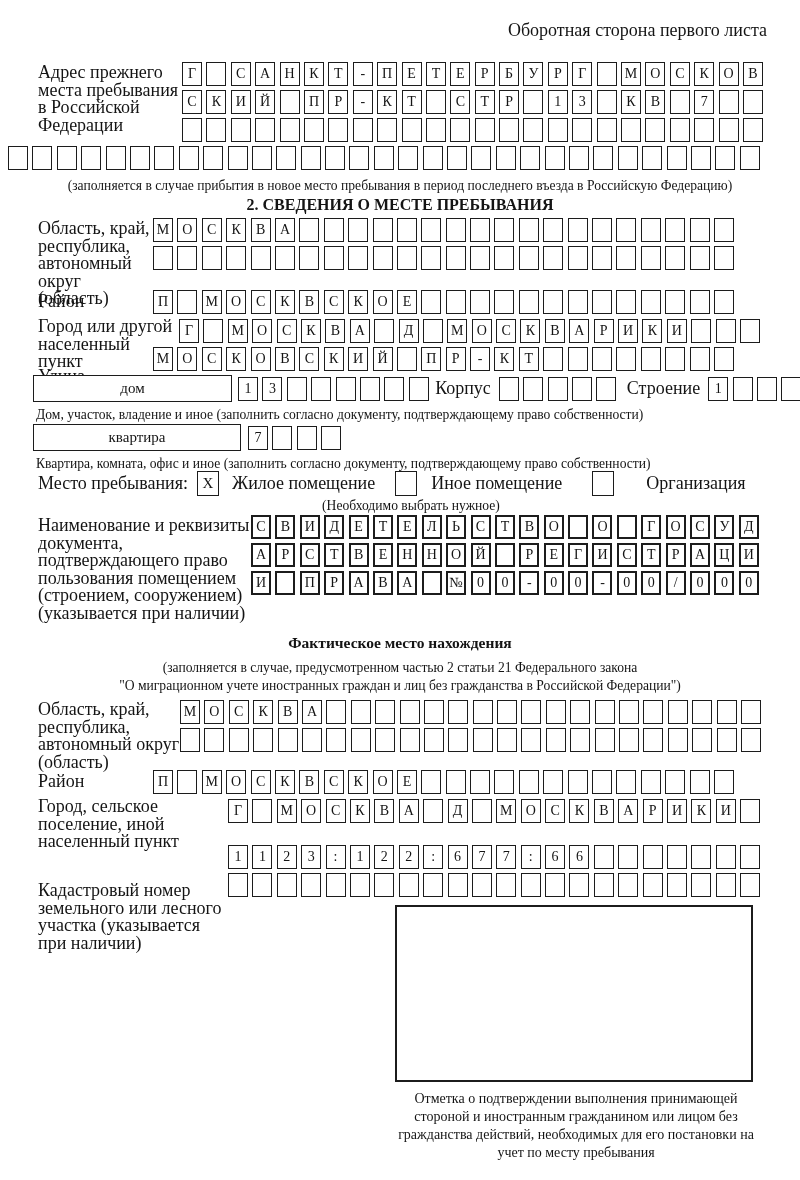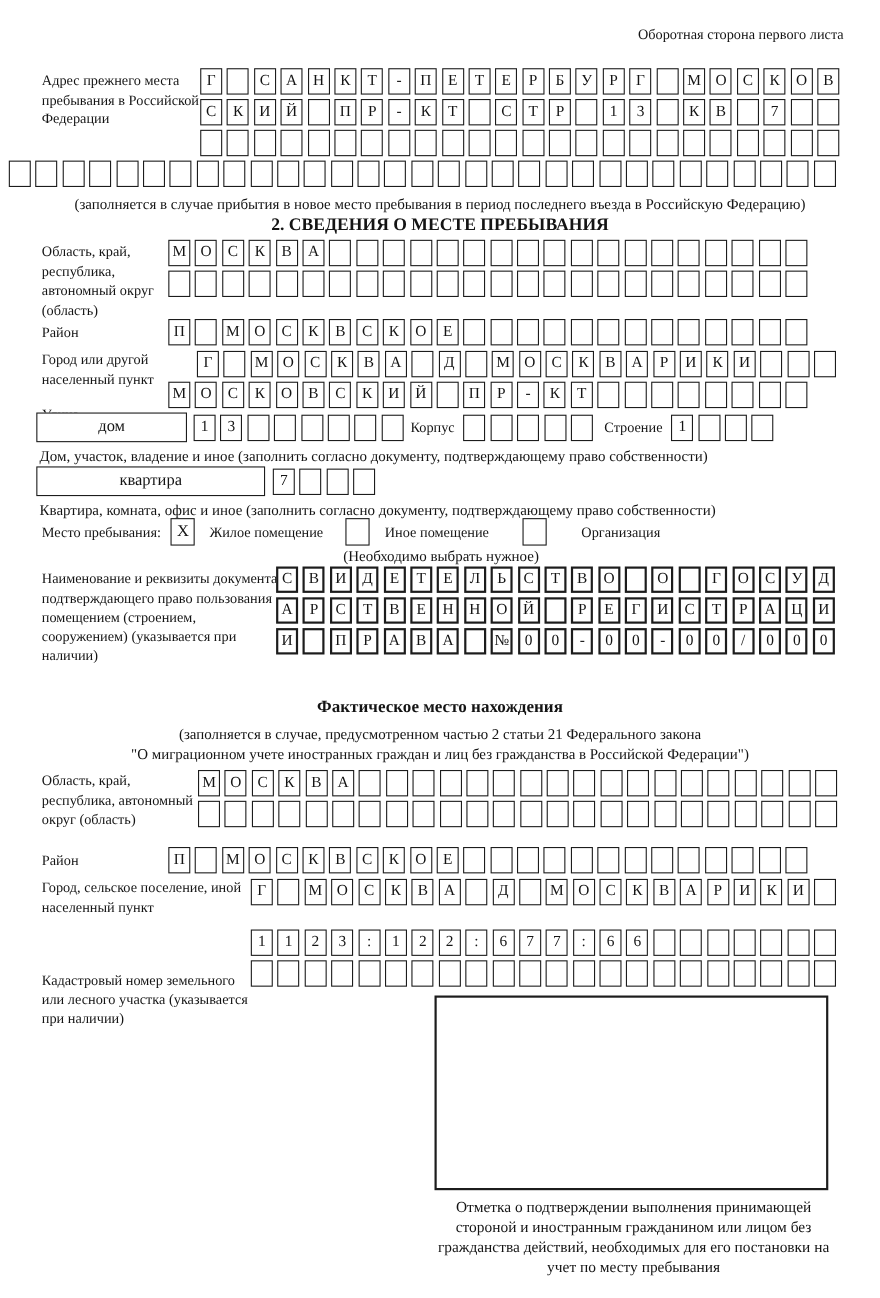--- a/index.html
+++ b/index.html
@@ -1,21 +1,21 @@
 <!DOCTYPE html>
 <html><head>
 <meta charset="utf-8">
 <style>
   html,body{margin:0;padding:0;background:#ffffff;}
   .page{
     position:relative;width:800px;height:1180px;background:#fff;
     font-family:"Liberation Serif","DejaVu Serif",serif;color:#141414;overflow:hidden;
   }
   .abs{position:absolute;}
-  .lbl{font-size:13px;line-height:17.5px;}
+  .lbl{font-size:18px;line-height:17.5px;}
   .caption{font-size:13.6px;line-height:17px;}
   .center{left:0;width:800px;text-align:center;}
   .bold{font-weight:bold;}
   
   .cellrow{display:flex;}
   .cellrow + .cellrow{margin-top:3.8px;}
   .cell{
     box-sizing:border-box;flex:none;width:20px;height:24px;margin-right:4.4px;
     border:1.4px solid #1c1c1c;display:inline-flex;align-items:center;justify-content:center;
     font-size:14px;line-height:1;background:#fff;
@@ -302,21 +302,21 @@
         <span class="cell"></span>
         <span class="cell"></span>
         <span class="cell"></span>
         <span class="cell"></span>
         <span class="cell"></span>
         <span class="cell"></span>
       </div>
   </div>
 
   <div class="abs inline-flex" style="top:375px;left:33px;">
-    <div class="fieldbox" style="width:137px;">дом</div>
+    <div class="fieldbox" style="width:199px;">дом</div>
     <div class="cellrow med" style="margin-left:6px;">
         <span class="cell">1</span>
         <span class="cell">3</span>
         <span class="cell"></span>
         <span class="cell"></span>
         <span class="cell"></span>
         <span class="cell"></span>
         <span class="cell"></span>
         <span class="cell"></span>
       </div>
@@ -351,21 +351,21 @@
 
   <div class="abs inline-flex" style="top:471px;left:38px;">
     <span class="lbl">Место пребывания:</span>
     <span class="cb" style="margin-left:9px;">X</span>
     <span class="lbl" style="margin-left:13px;">Жилое помещение</span>
     <span class="cb" style="margin-left:20px;"> </span>
     <span class="lbl" style="margin-left:14px;">Иное помещение</span>
     <span class="cb" style="margin-left:30px;"> </span>
     <span class="lbl" style="margin-left:32px;">Организация</span>
   </div>
-  <div class="abs caption" style="top:497px;left:16px;width:770px;text-align:center;">(Необходимо выбрать нужное)</div>
+  <div class="abs caption" style="top:497px;left:0;width:770px;text-align:center;padding-left:26px;">(Необходимо выбрать нужное)</div>
 
   <div class="abs lbl" style="top:517px;left:38px;width:218px;">Наименование и реквизиты документа, подтверждающего право пользования помещением (строением, сооружением) (указывается при наличии)</div>
   <div class="abs thick" style="top:515px;left:251px;">
     <div class="cellrow">
         <span class="cell">С</span>
         <span class="cell">В</span>
         <span class="cell">И</span>
         <span class="cell">Д</span>
         <span class="cell">Е</span>
         <span class="cell">Т</span>

